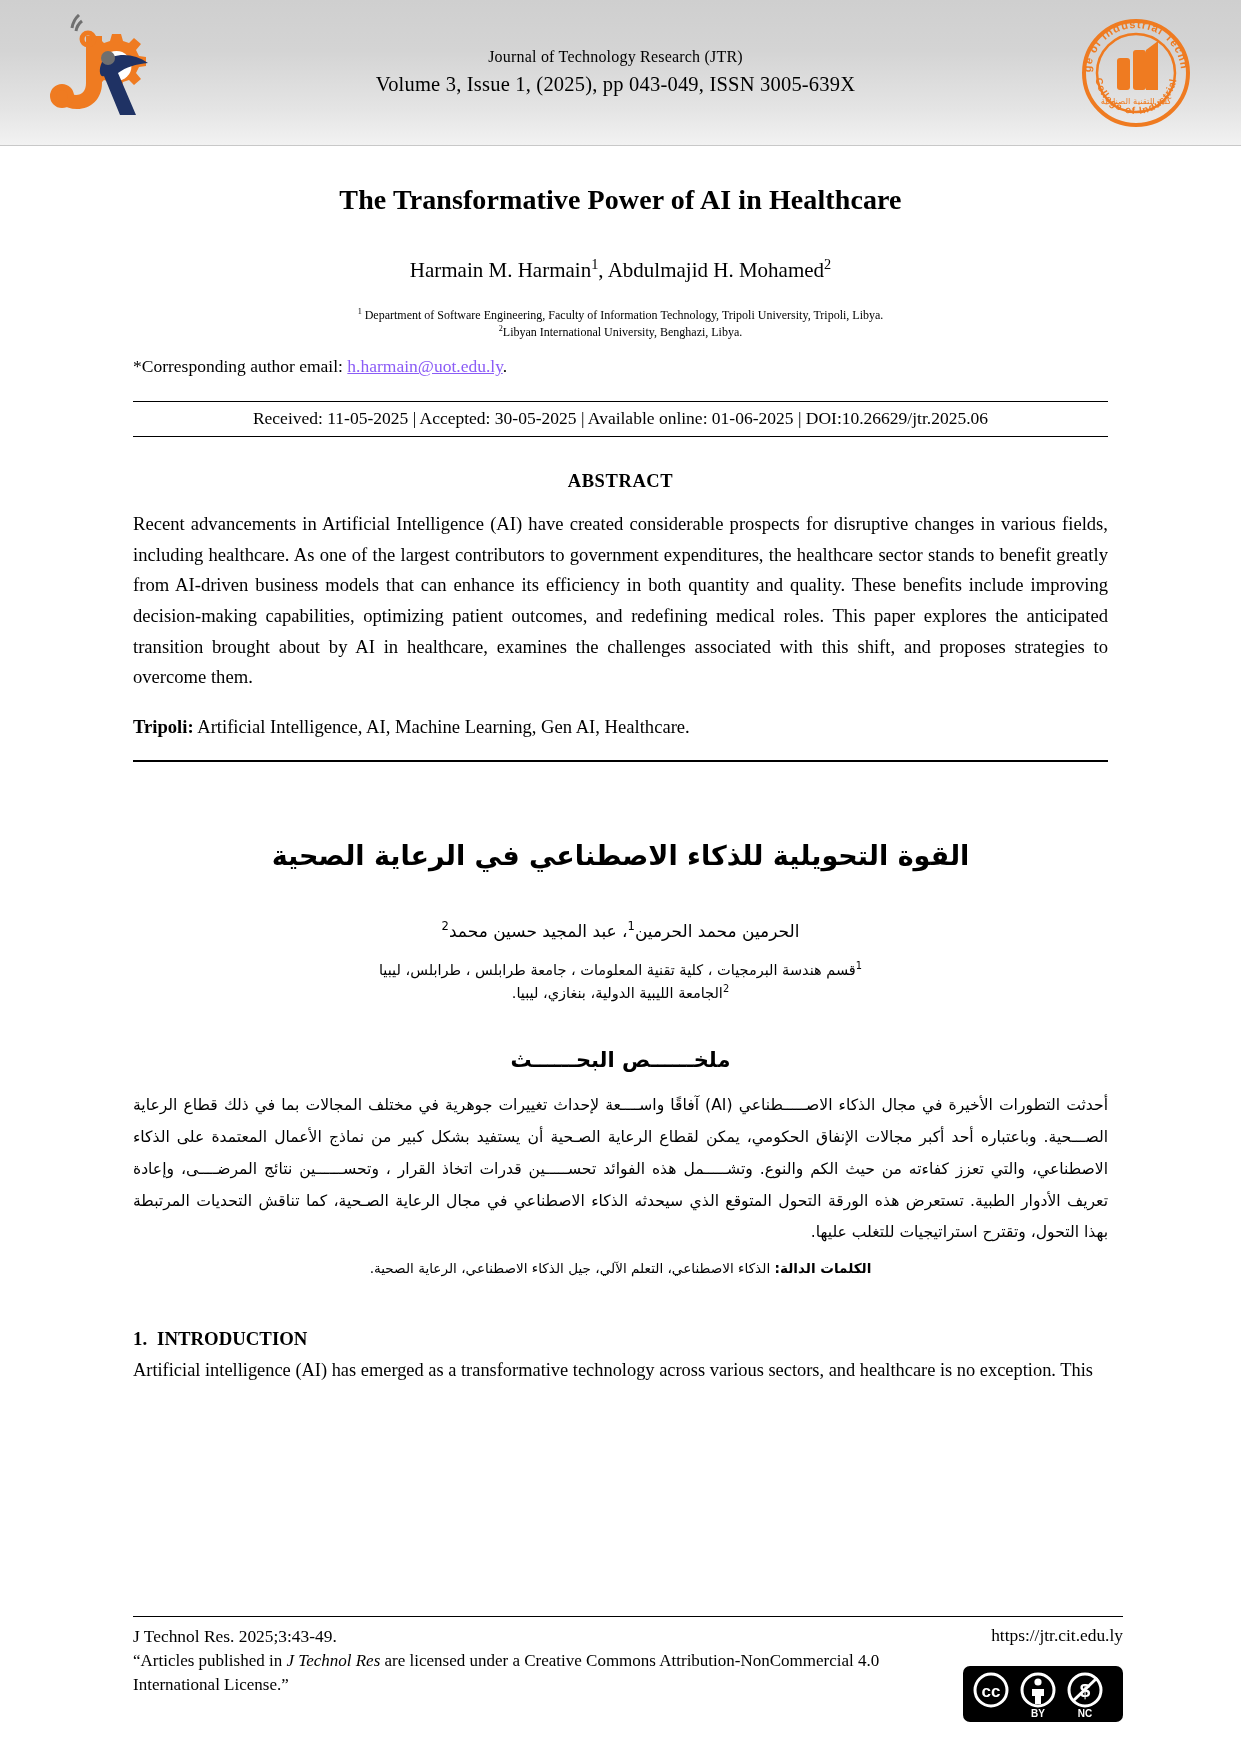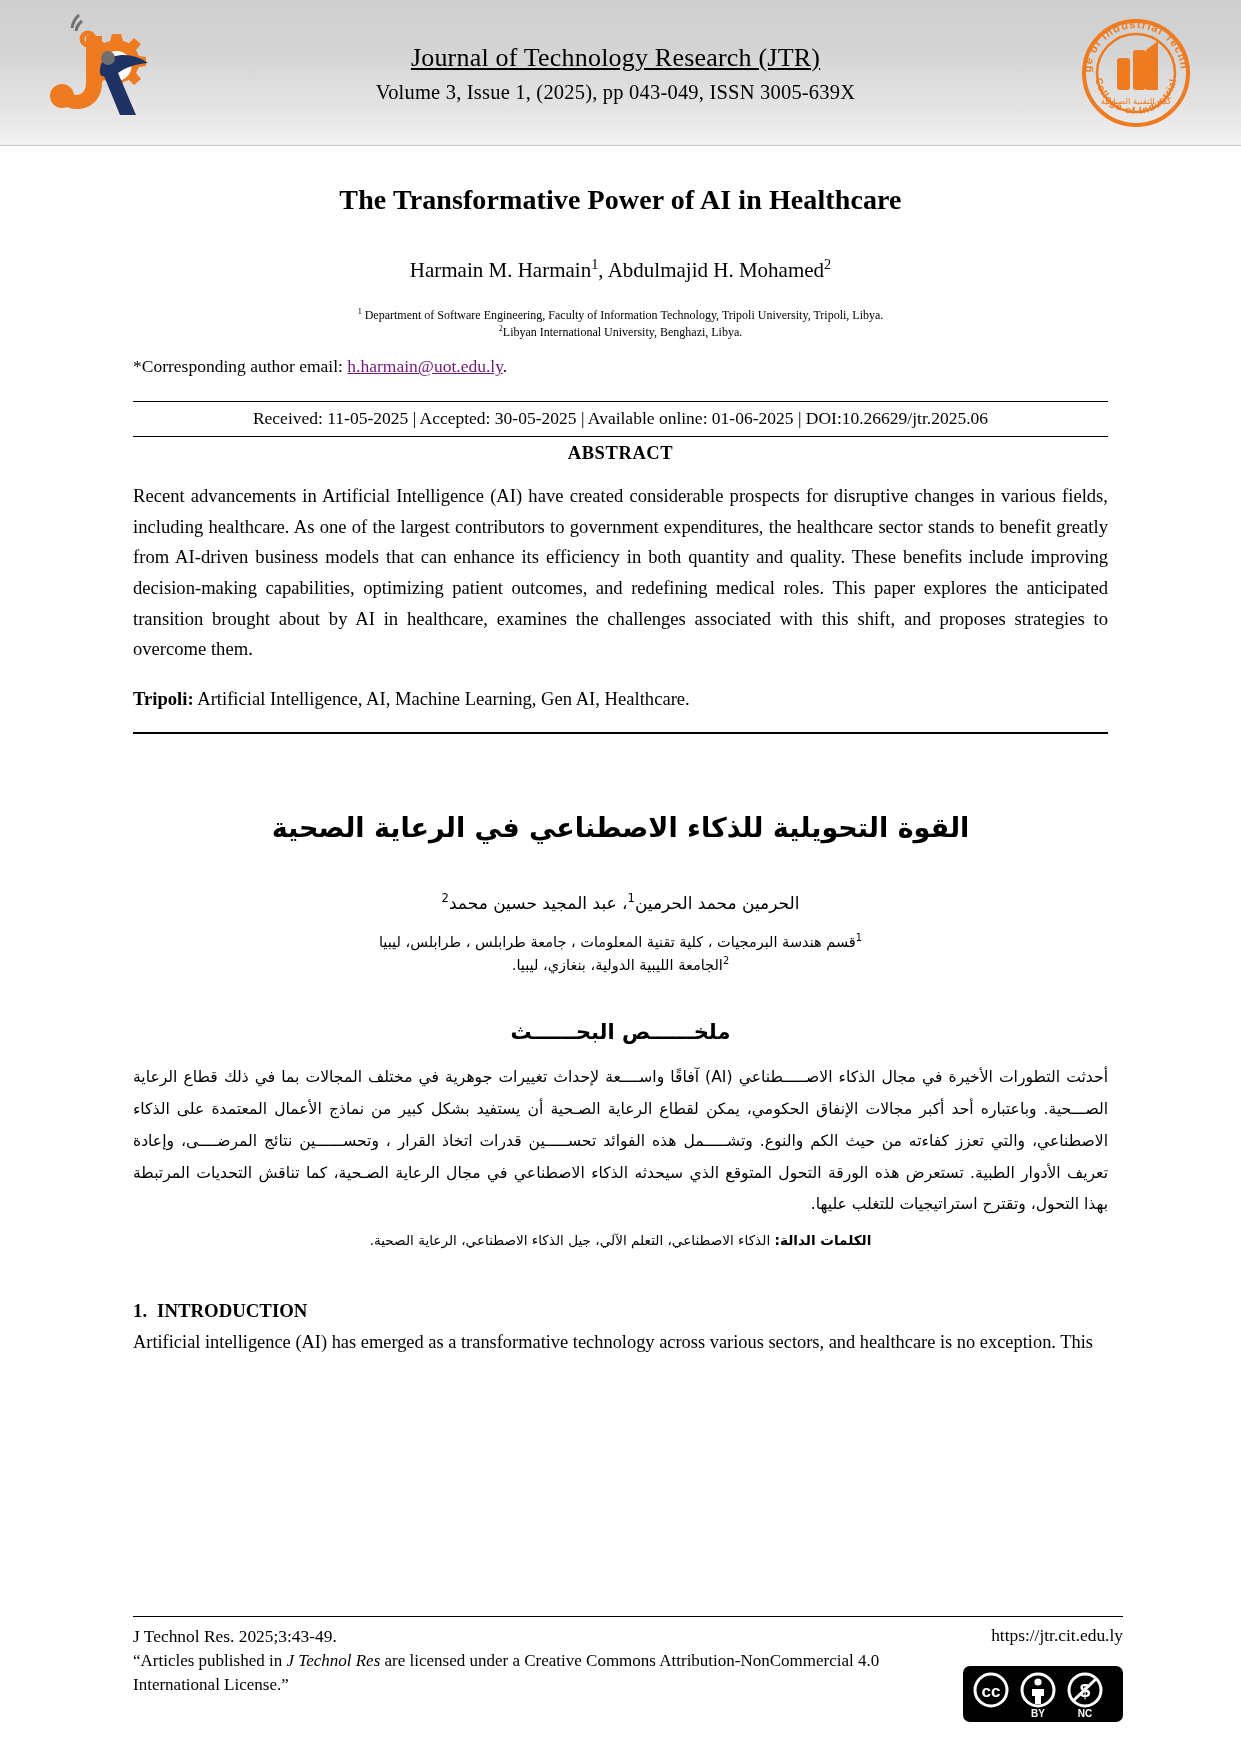--- a/index.html
+++ b/index.html
@@ -31,23 +31,22 @@
     align-items: center;
     justify-content: center;
     flex: 0 0 auto;
   }
   .mast-center {
     flex: 1 1 auto;
     text-align: center;
     line-height: 1.5;
   }
   .mast-line1 {
-    font-size: 26px;
+    font-size: 16px;
     letter-spacing: .2px;
-    text-decoration: underline;
   }
   .mast-line2 {
     font-size: 20.5px;
     letter-spacing: .2px;
   }
   .mast-logo-right {
     width: 210px;
     display: flex;
     align-items: center;
     justify-content: center;
@@ -80,41 +79,41 @@
     margin-top: 24px;
   }
   sup { font-size: .68em; vertical-align: super; line-height: 0; }
 
   .corr {
     font-size: 17.5px;
     margin-top: 16px;
     text-align: left;
   }
   .corr a {
-    color: #701a75;
+    color: #8b5cf6;
     text-decoration: underline;
   }
 
   .hrule-box {
     margin-top: 24px;
     border-top: 1.6px solid #000;
     border-bottom: 1.6px solid #000;
     padding: 6px 0 7px 0;
   }
   .dates {
     text-align: center;
     font-size: 17.5px;
   }
 
   .abs-head {
     text-align: center;
     font-size: 18.5px;
     font-weight: bold;
     letter-spacing: .6px;
-    margin-top: 6px;
+    margin-top: 34px;
   }
 
   .abs-body {
     margin-top: 17px;
     font-size: 18.6px;
     line-height: 1.65;
     text-align: justify;
     text-justify: inter-word;
   }
 

